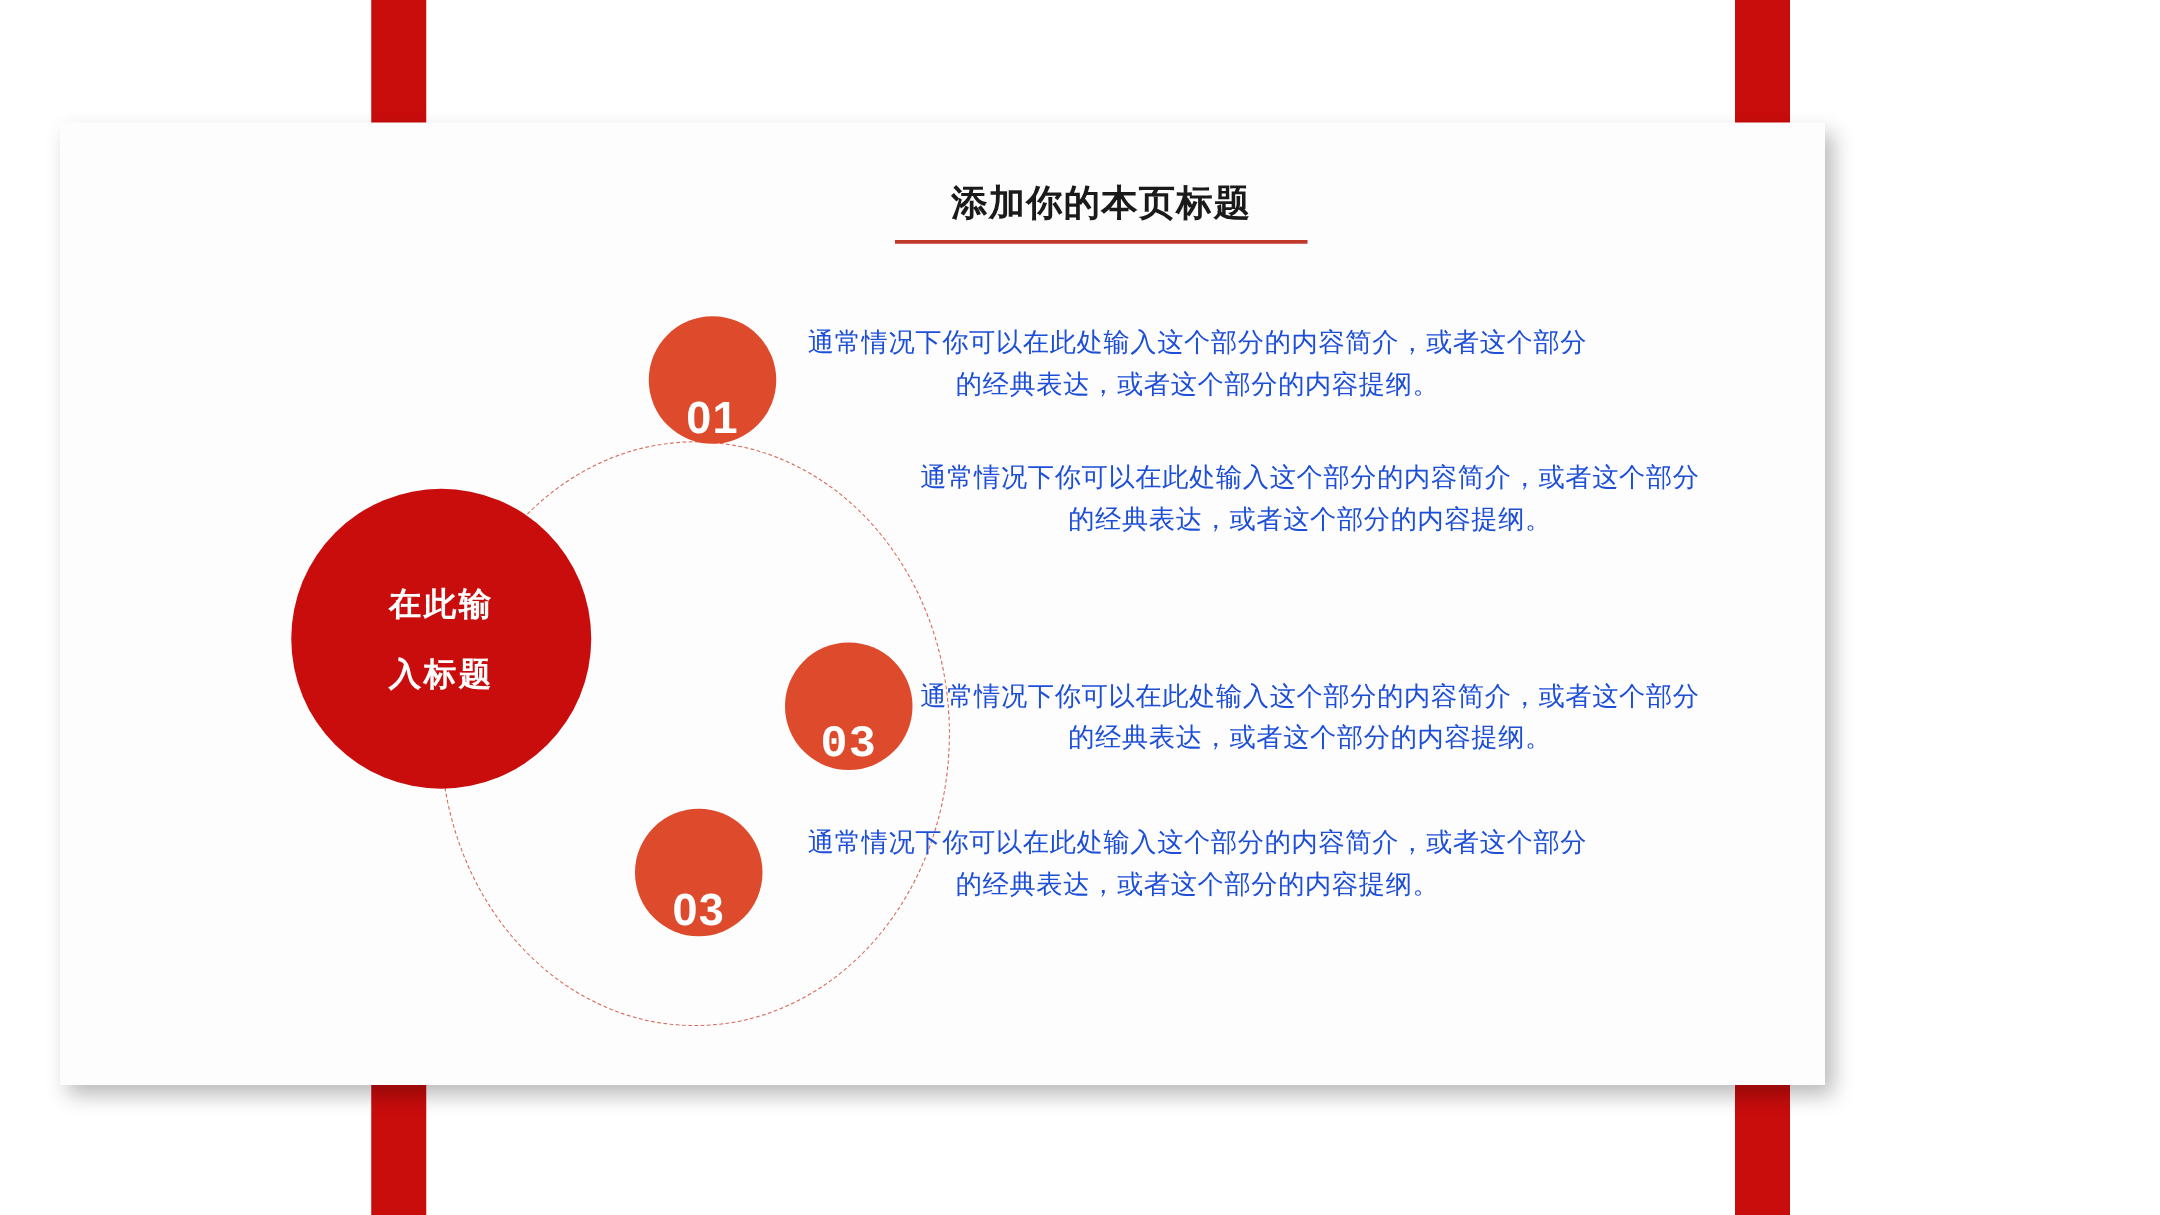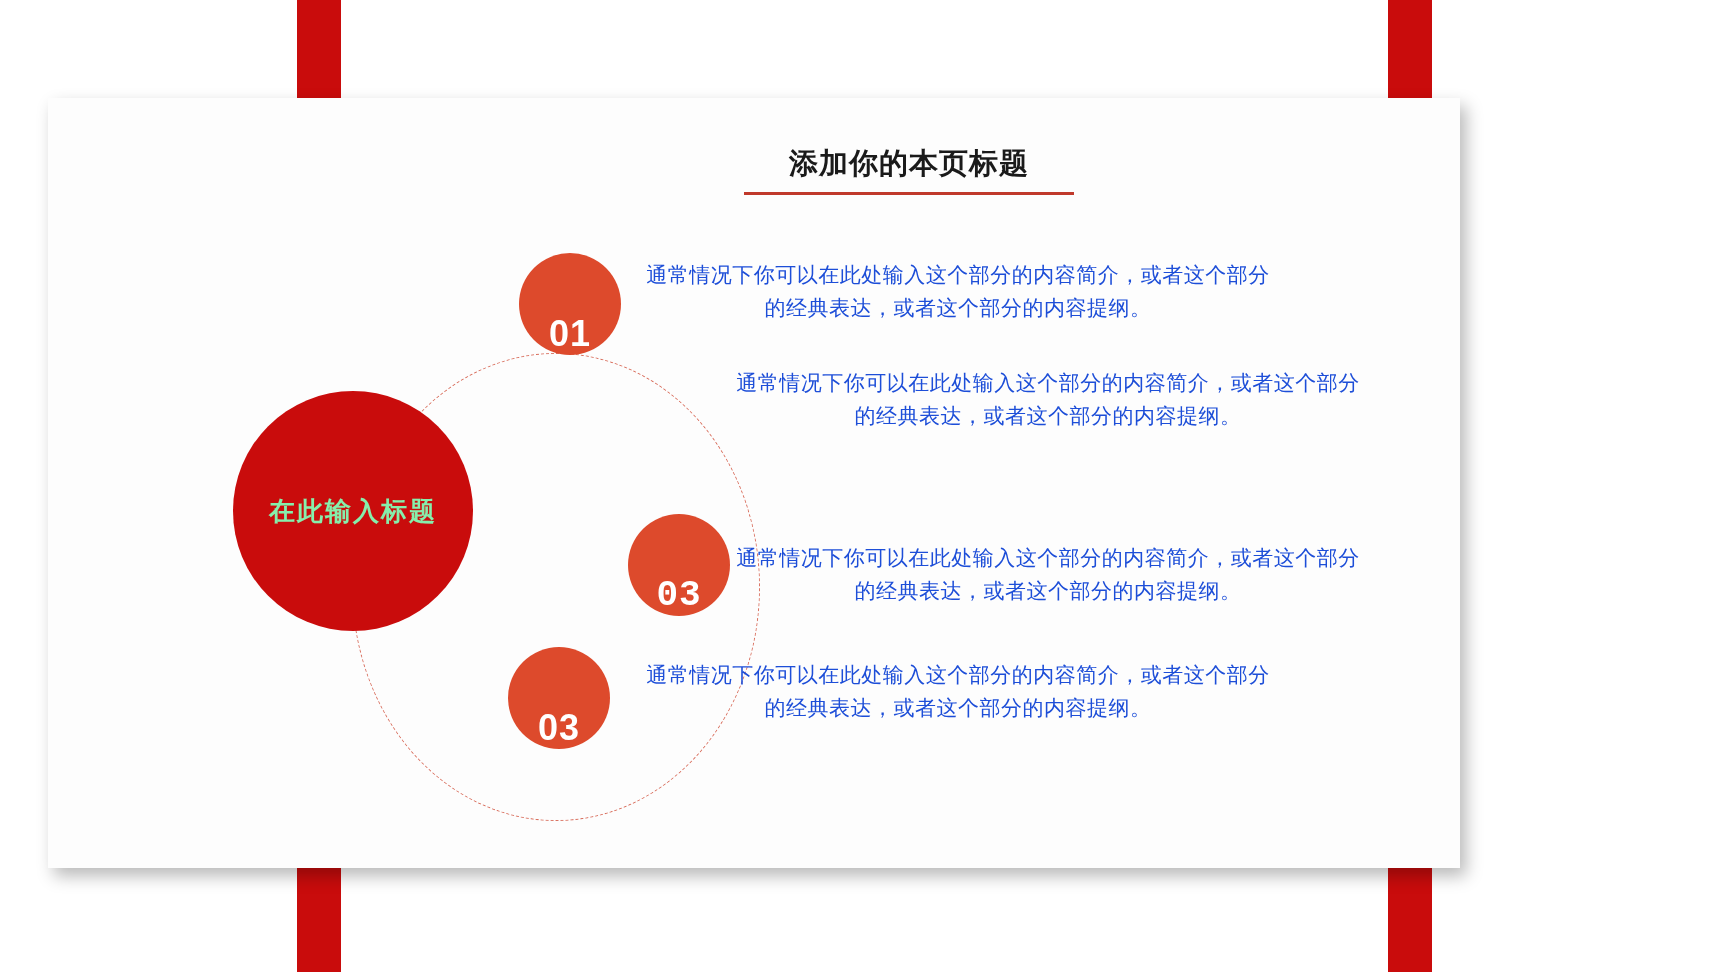--- a/index.html
+++ b/index.html
@@ -37,21 +37,21 @@
     top: 98px;
     width: 1412px;
     height: 770px;
     background: #fdfdfd;
     box-shadow: 6px 8px 16px rgba(0,0,0,0.28);
   }
 
   
   .title-wrap {
     position: absolute;
-    left: 696px;
+    left: 668px;
     top: 45px;
     width: 330px;
     text-align: center;
   }
   .title-text {
     font-size: 29px;
     font-weight: bold;
     color: #1a1a1a;
     letter-spacing: 1px;
     line-height: 40px;
@@ -78,24 +78,24 @@
   
   .hub {
     position: absolute;
     left: 185px;
     top: 293px;
     width: 240px;
     height: 240px;
     border-radius: 50%;
     background: #c90c0c;
     display: flex;
-    flex-direction: row;
+    flex-direction: column;
     align-items: center;
     justify-content: center;
-    color: #86efac;
+    color: #ffffff;
     font-weight: bold;
     font-size: 26px;
     line-height: 56px;
     letter-spacing: 2px;
   }
 
   
   .step {
     position: absolute;
     border-radius: 50%;

